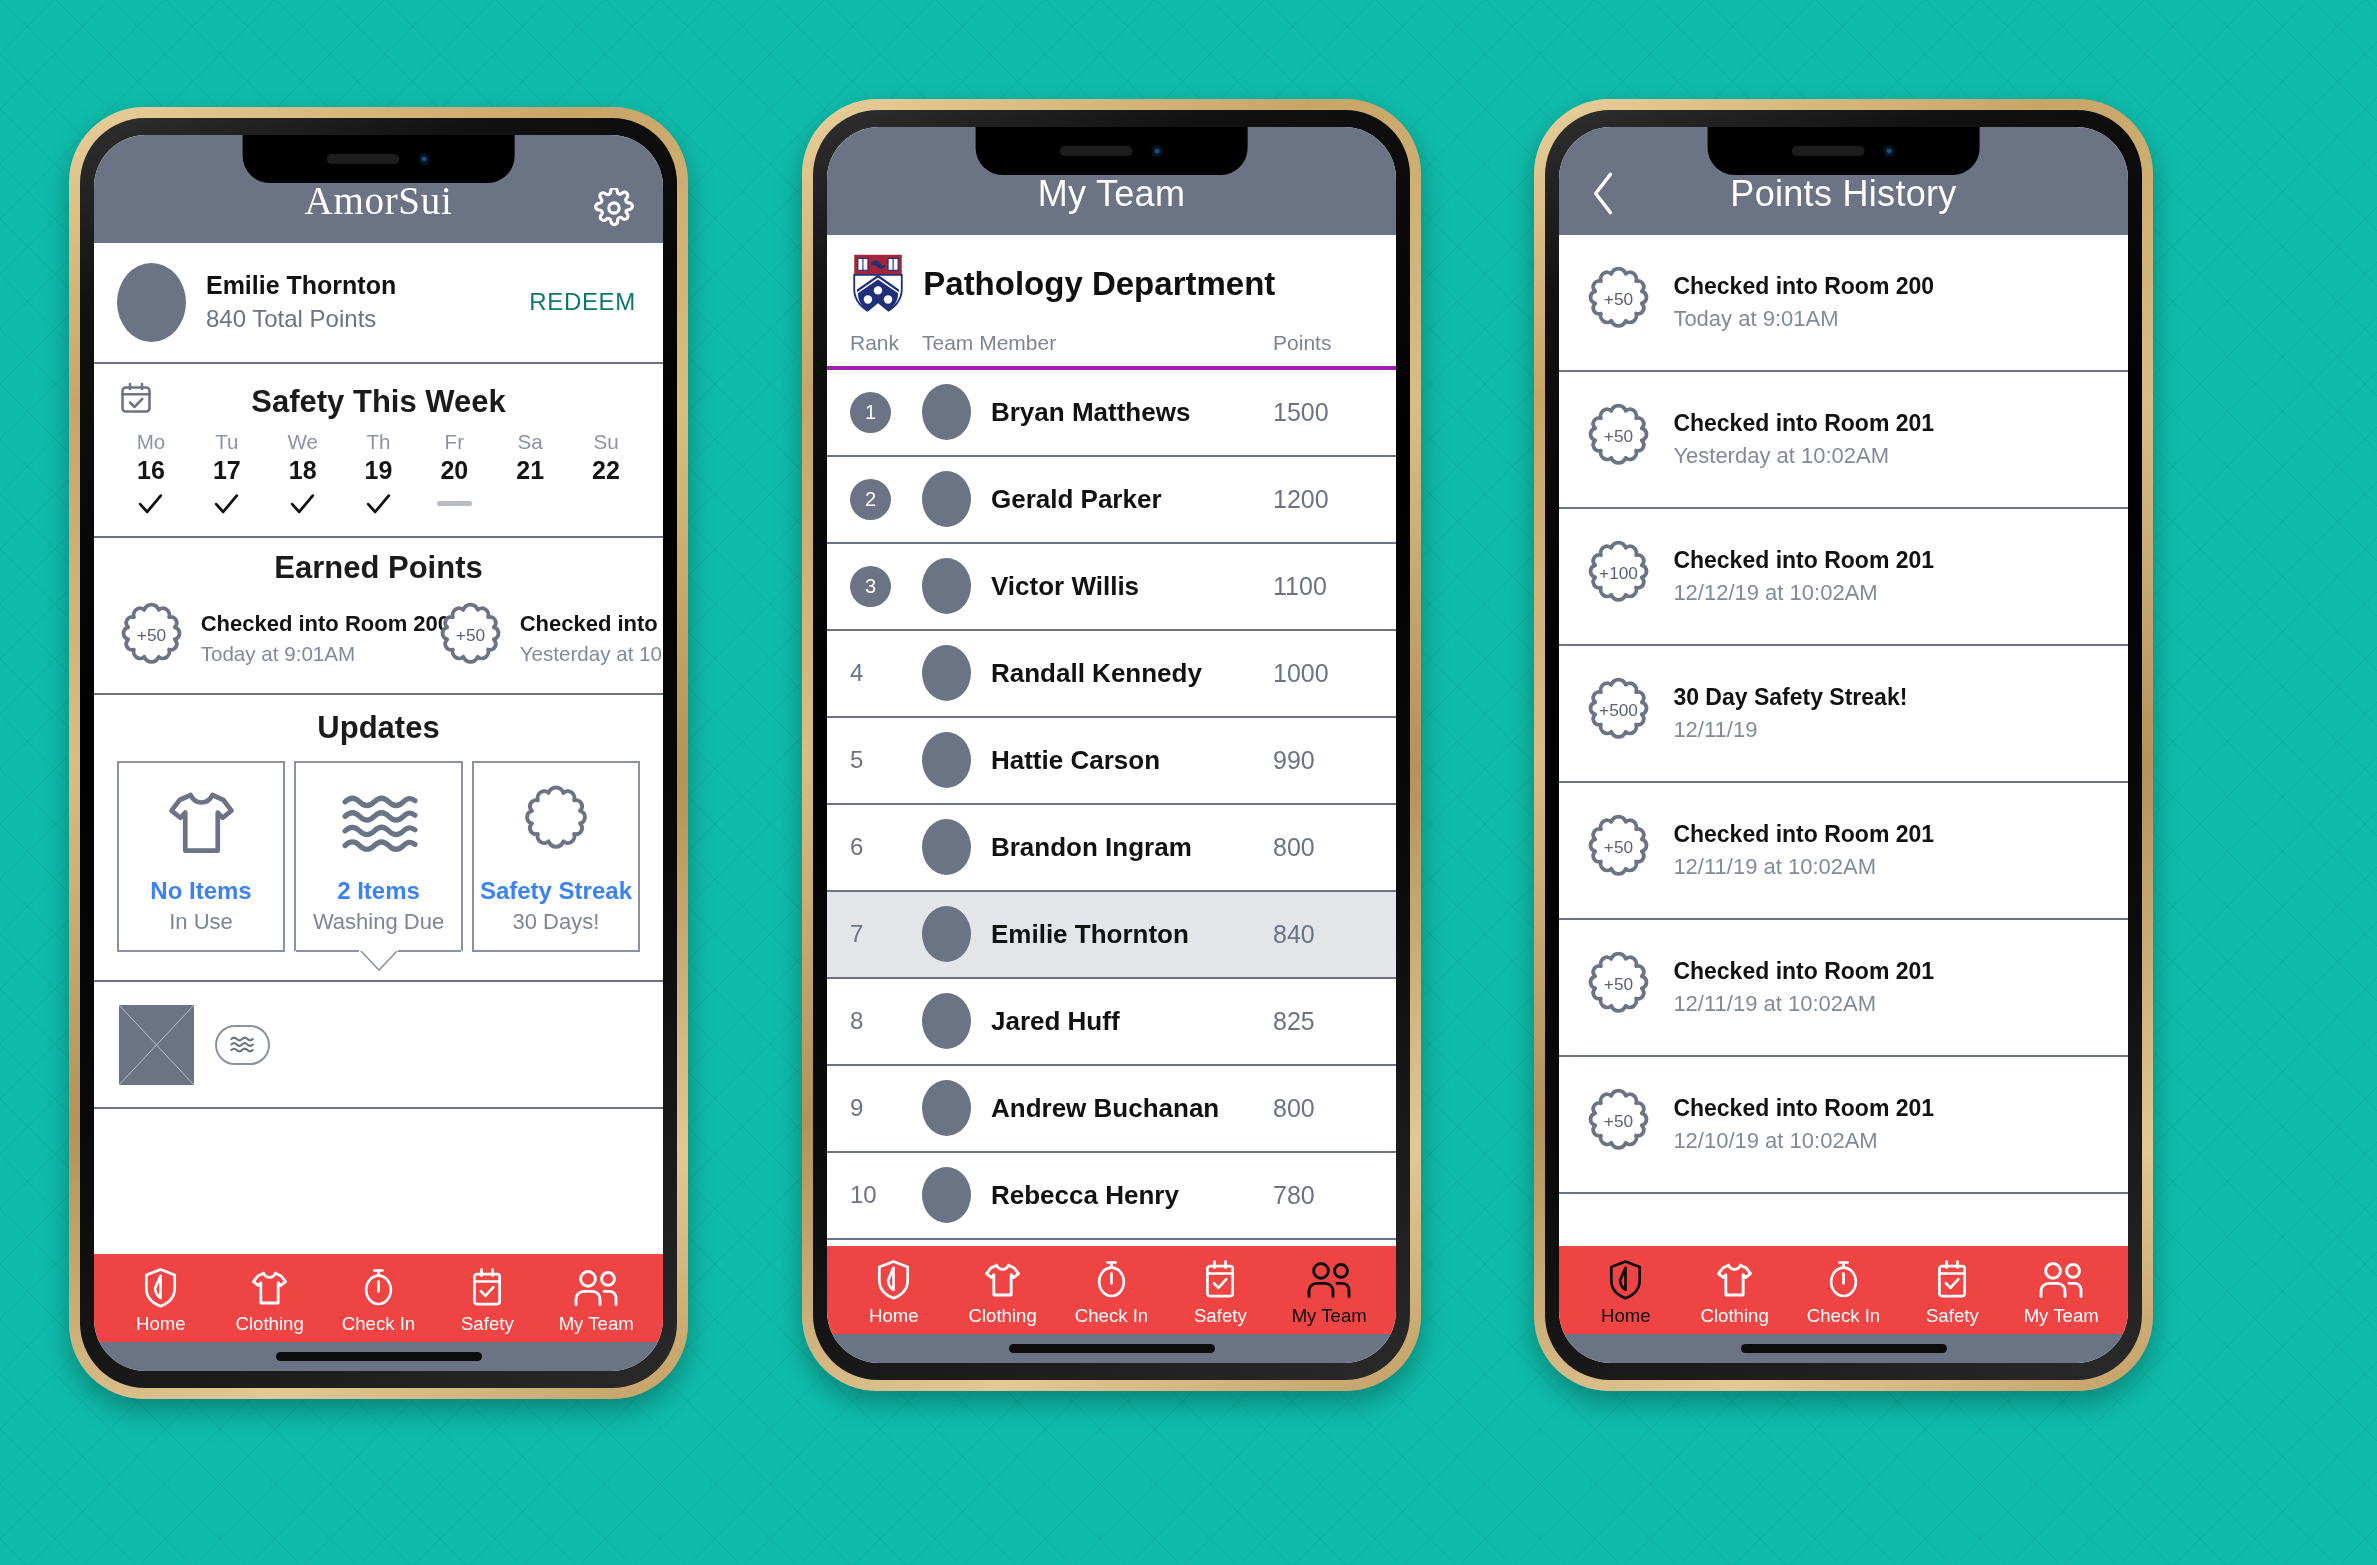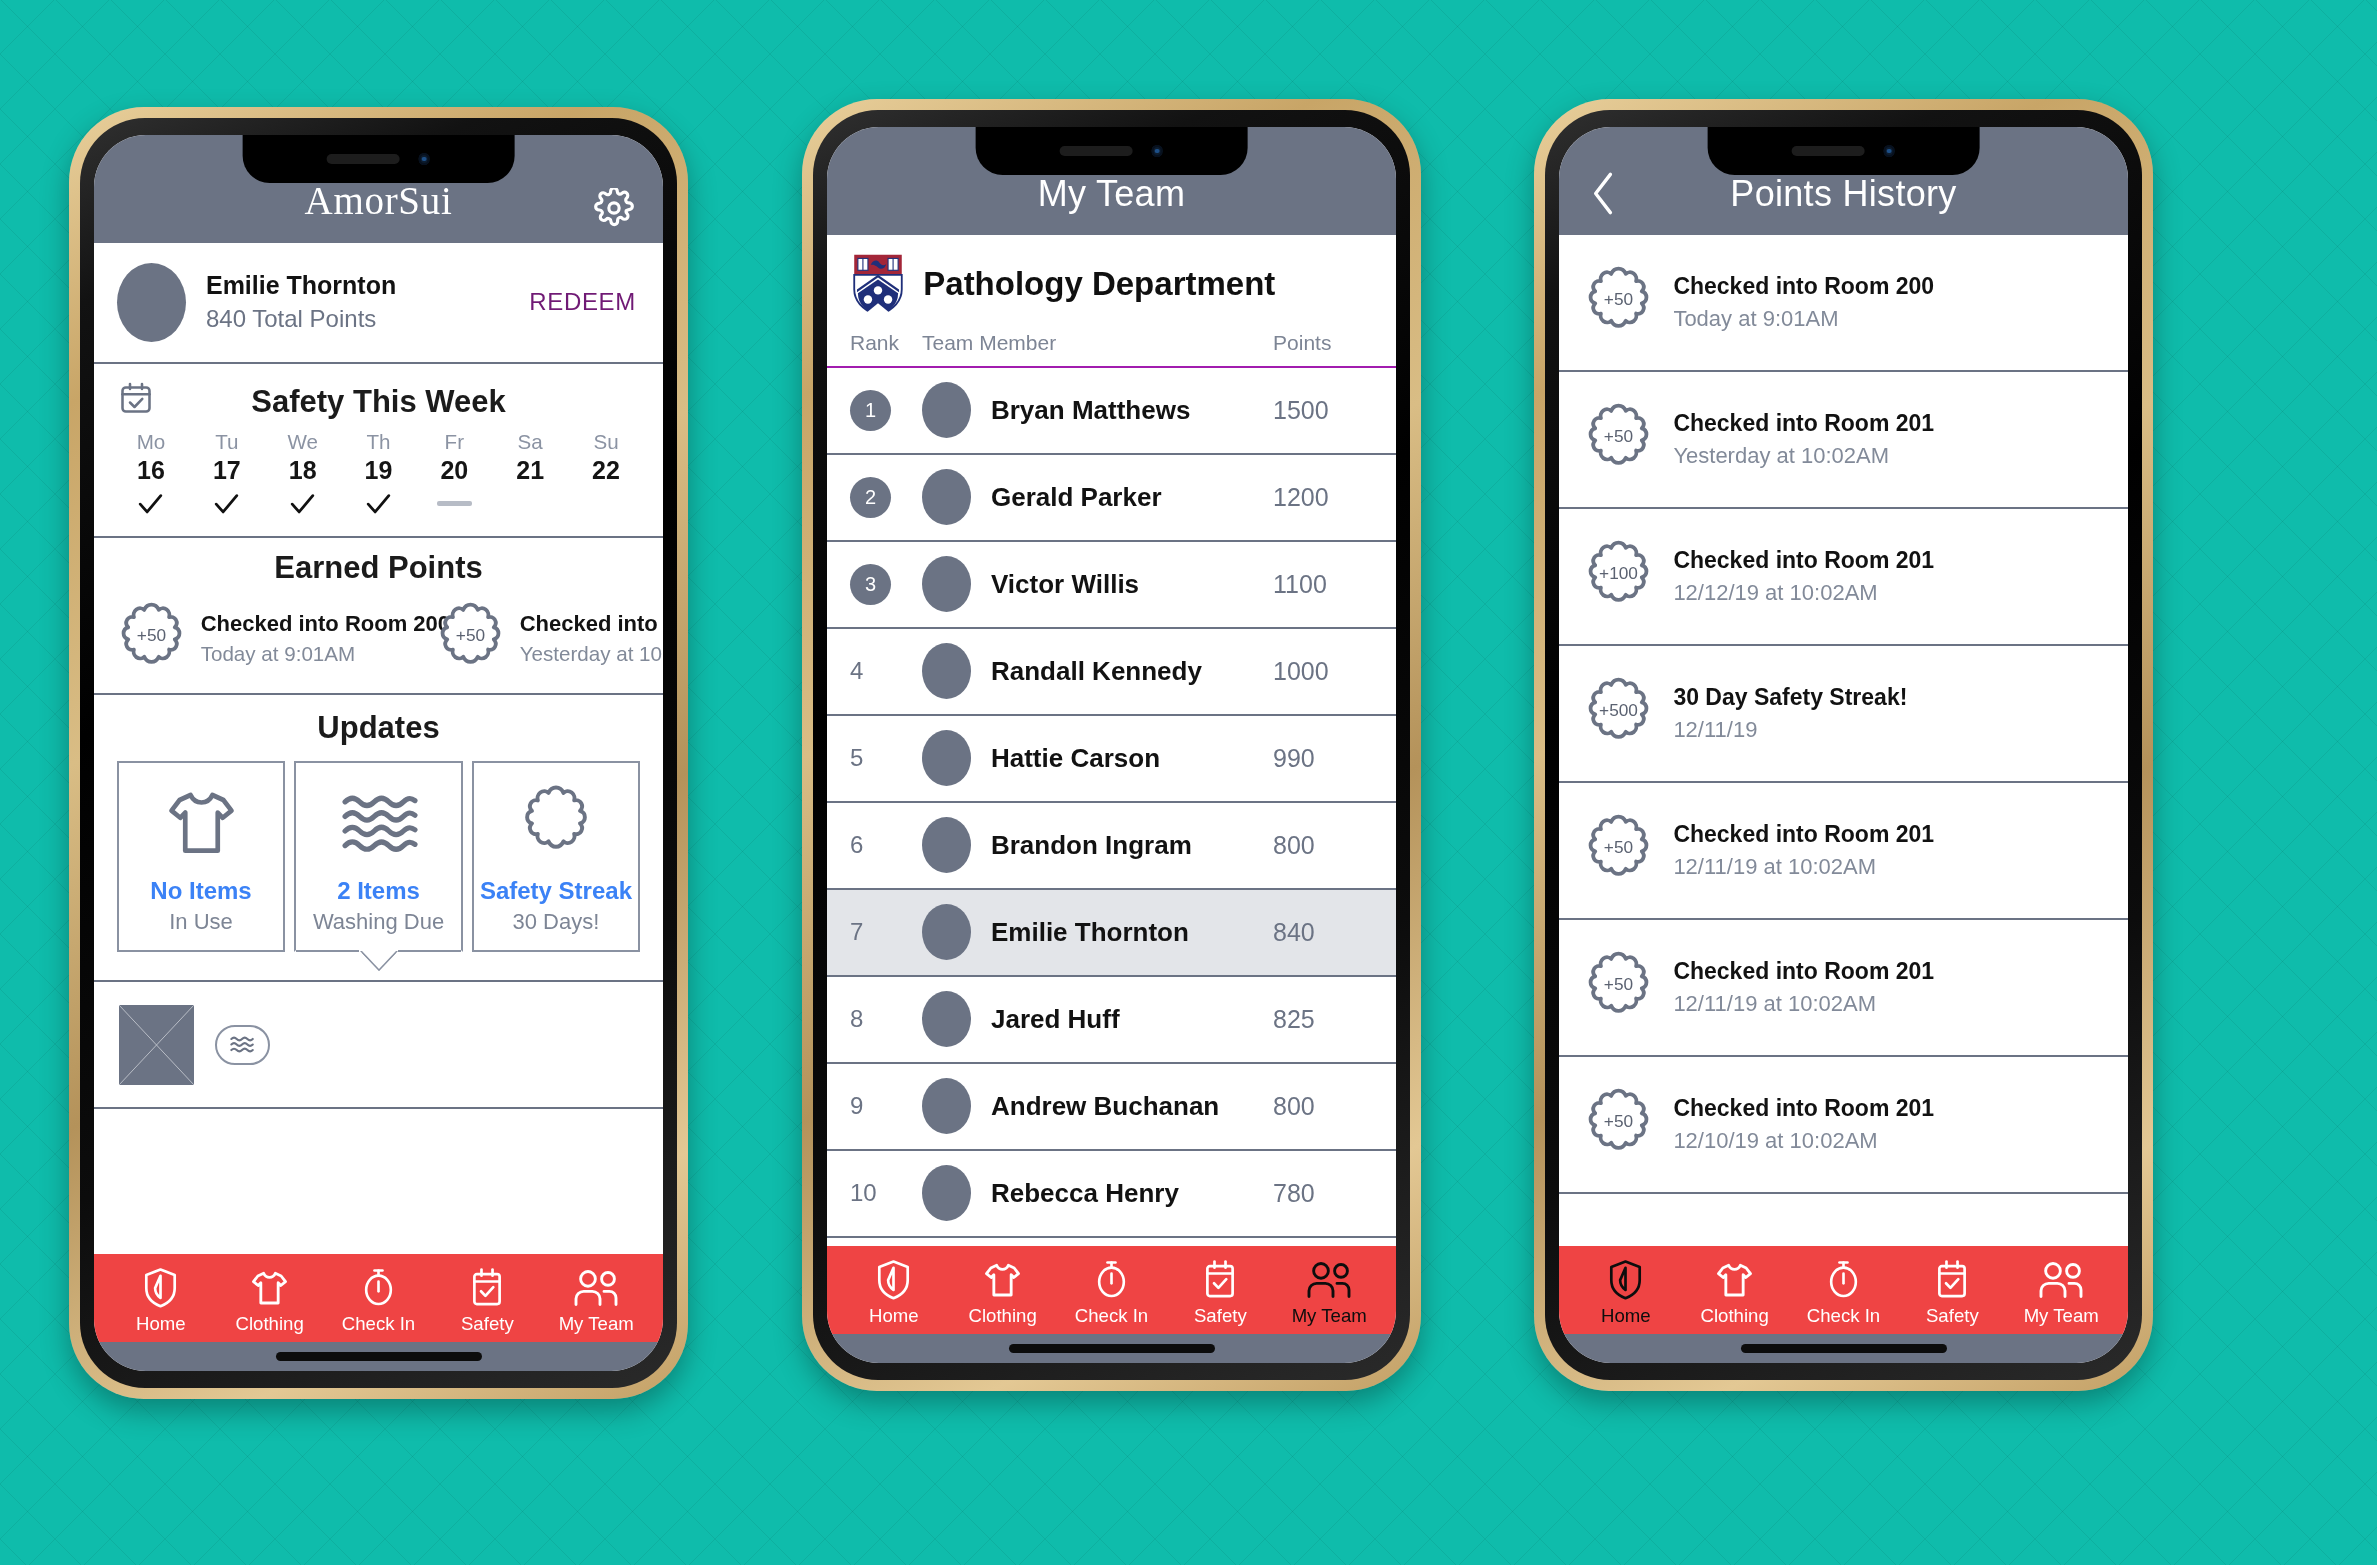--- a/index.html
+++ b/index.html
@@ -82,21 +82,21 @@
   
   .sec { border-bottom: 2px solid #6b7384; padding: 0 0; background:#fff; }
   .sec-title { text-align: center; font-size: 31px; font-weight: 700; color: #1b1b1b; }
 
   
   .profile { display: flex; align-items: center; padding: 20px 22.6px; gap: 20px; }
   .avatar-lg { width: 69px; height: 79px; border-radius: 50%; background: #6b7384; flex: 0 0 auto;}
   .profile-txt { flex: 1 1 auto; }
   .profile-name { font-size: 25px; font-weight: 700; color: #121212; line-height: 1.35; }
   .profile-points { font-size: 24px; color: #6b7384; line-height: 1.35; }
-  .redeem { font-size: 24px; color: #701a75; letter-spacing: 0.7px; padding-right: 4px; text-align: right; }
+  .redeem { font-size: 24px; color: #0f766e; letter-spacing: 0.7px; padding-right: 4px; text-align: right; }
 
   
   .safety { padding: 14.7px 18.6px 14.7px; position: relative; }
   .safety-head { display:flex; align-items:flex-end; justify-content:center; position: relative; height: 41px; }
   .cal-icon { position: absolute; left: 5.3px; top: 1.3px; }
   .days { display: flex; justify-content: space-between; margin-top: 9.3px; padding: 0 4px; }
   .day { text-align: center; width: 13%; }
   .day .dow { font-size: 20.6px; color: #8b93a3; line-height: 1.25; }
   .day .num { font-size: 25px; font-weight: 700; color: #151515; line-height: 1.2; }
   .day .mark { height: 37px; display: flex; align-items: center; justify-content: center; }
@@ -149,21 +149,21 @@
   .item-thumb { width: 75px; height: 80px; background: #6b7384; position: relative; flex: 0 0 auto; }
   .item-thumb svg { position:absolute; inset:0; }
   .item-txt { flex: 1 1 auto; }
   .item-t1 { font-size: 27px; font-weight: 700; color: #121212; line-height:1.35; }
   .item-t2 { font-size: 22.6px; color: #7d8595; line-height:1.35; }
   .wash-btn { width: 55px; height: 40px; border: 2px solid #8a92a2; border-radius: 20px; display:flex; align-items:center; justify-content:center; flex:0 0 auto; }
 
   
   .team-head { display: flex; align-items: center; gap: 17.3px; padding: 17.3px 22.6px 12px; }
   .team-name { font-size: 33px; font-weight: 700; color: #101010; }
-  .table-head { display: flex; align-items: center; padding: 2.7px 22.6px 10.7px; color: #7d8595; font-size: 21px; border-bottom: 2px solid #a21caf; }
+  .table-head { display: flex; align-items: center; padding: 2.7px 22.6px 10.7px; color: #7d8595; font-size: 21px; border-bottom: 4px solid #a21caf; }
   .col-rank { width: 72px; flex: 0 0 72px; }
   .col-name { flex: 1 1 auto; }
   .col-pts  { width: 100px; flex: 0 0 100px; text-align: left; }
   .t-row { display: flex; align-items: center; padding: 10.7px 22.6px; border-bottom: 2px solid #6b7384; height: 87px; }
   .t-row.self { background: #e3e5e9; }
   .rank-plain { width: 72px; flex: 0 0 72px; font-size: 24px; color: #6b7384; }
   .rank-badge {
     width: 41px; height: 41px; border-radius: 50%; background: #6b7384;
     color: #fff; font-size: 20px; display: flex; align-items: center; justify-content: center;
   }

